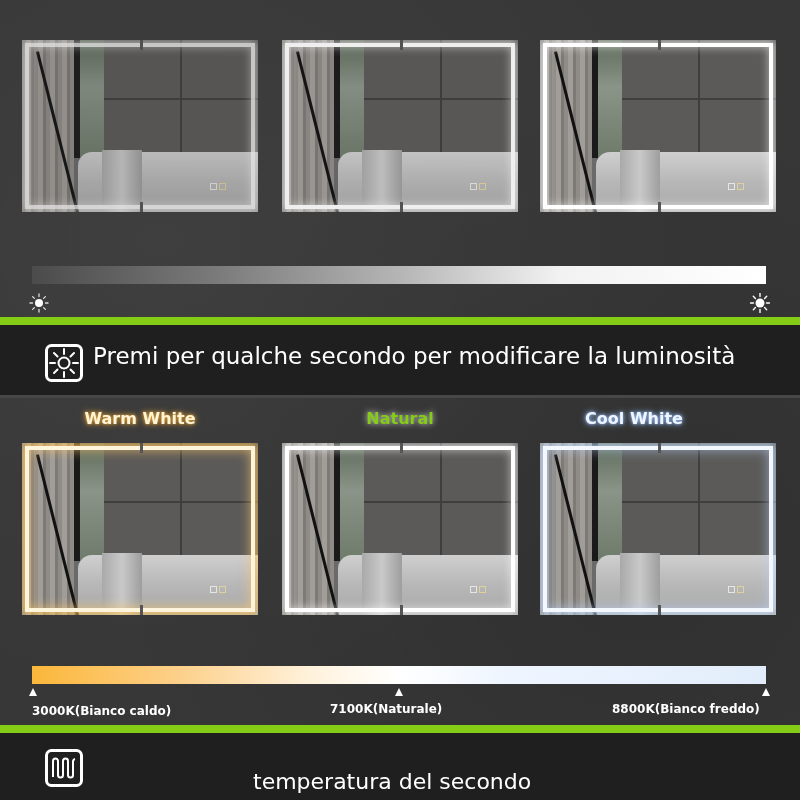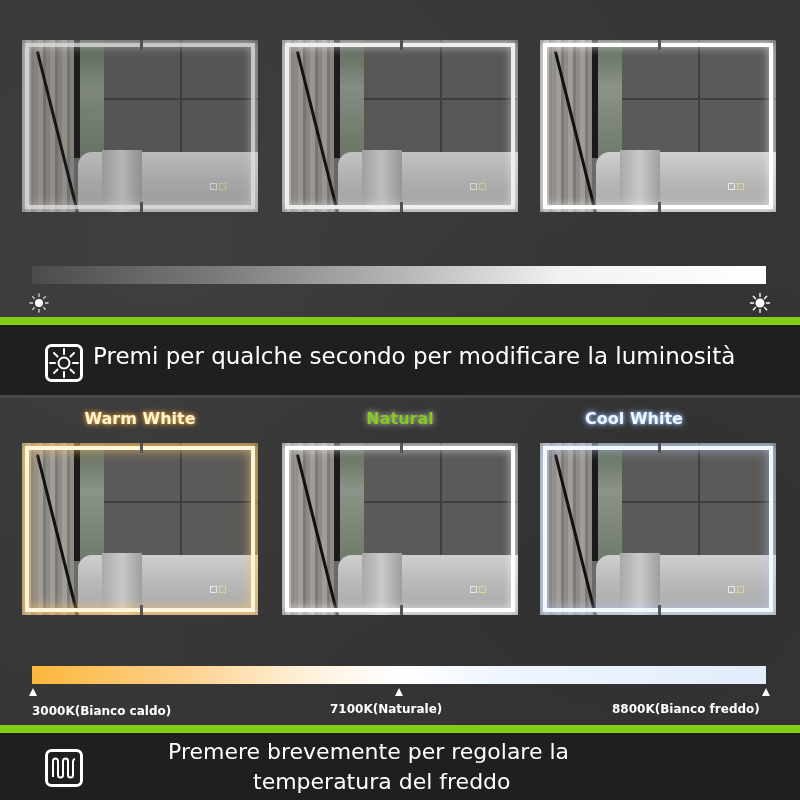--- a/index.html
+++ b/index.html
@@ -206,15 +206,14 @@
 
 <div class="tlabel" style="left:32px;top:704px;">3000K(Bianco caldo)</div>
 <div class="tlabel" style="left:330px;top:702px;">7100K(Naturale)</div>
 <div class="tlabel" style="left:612px;top:702px;">8800K(Bianco freddo)</div>
 
 <div class="band" style="top:725px;height:69px;">
   <svg style="position:absolute;left:45px;top:16px;" width="38" height="38" viewBox="0 0 38 38">
     <rect x="1.5" y="1.5" width="35" height="35" rx="5" fill="none" stroke="#fff" stroke-width="3"></rect>
     <path d="M8 28 V12 a2.5 2.5 0 0 1 5 0 V26 a2.5 2.5 0 0 0 5 0 V12 a2.5 2.5 0 0 1 5 0 V26 a2.5 2.5 0 0 0 5 0 V12 a2.5 2.5 0 0 1 2 -2" fill="none" stroke="#fff" stroke-width="2" stroke-linejoin="round"></path>
   </svg>
-  <div class="band-text" style="left:168px;top:6px;font-size:22px;">Premere brevemente per regolare la</div>
-  <div class="band-text" style="left:253px;top:36px;font-size:22px;">temperatura del freddo</div>
+  <div class="band-text" style="left:253px;top:36px;font-size:22px;">temperatura del secondo</div>
 </div>
 
 </body></html>

